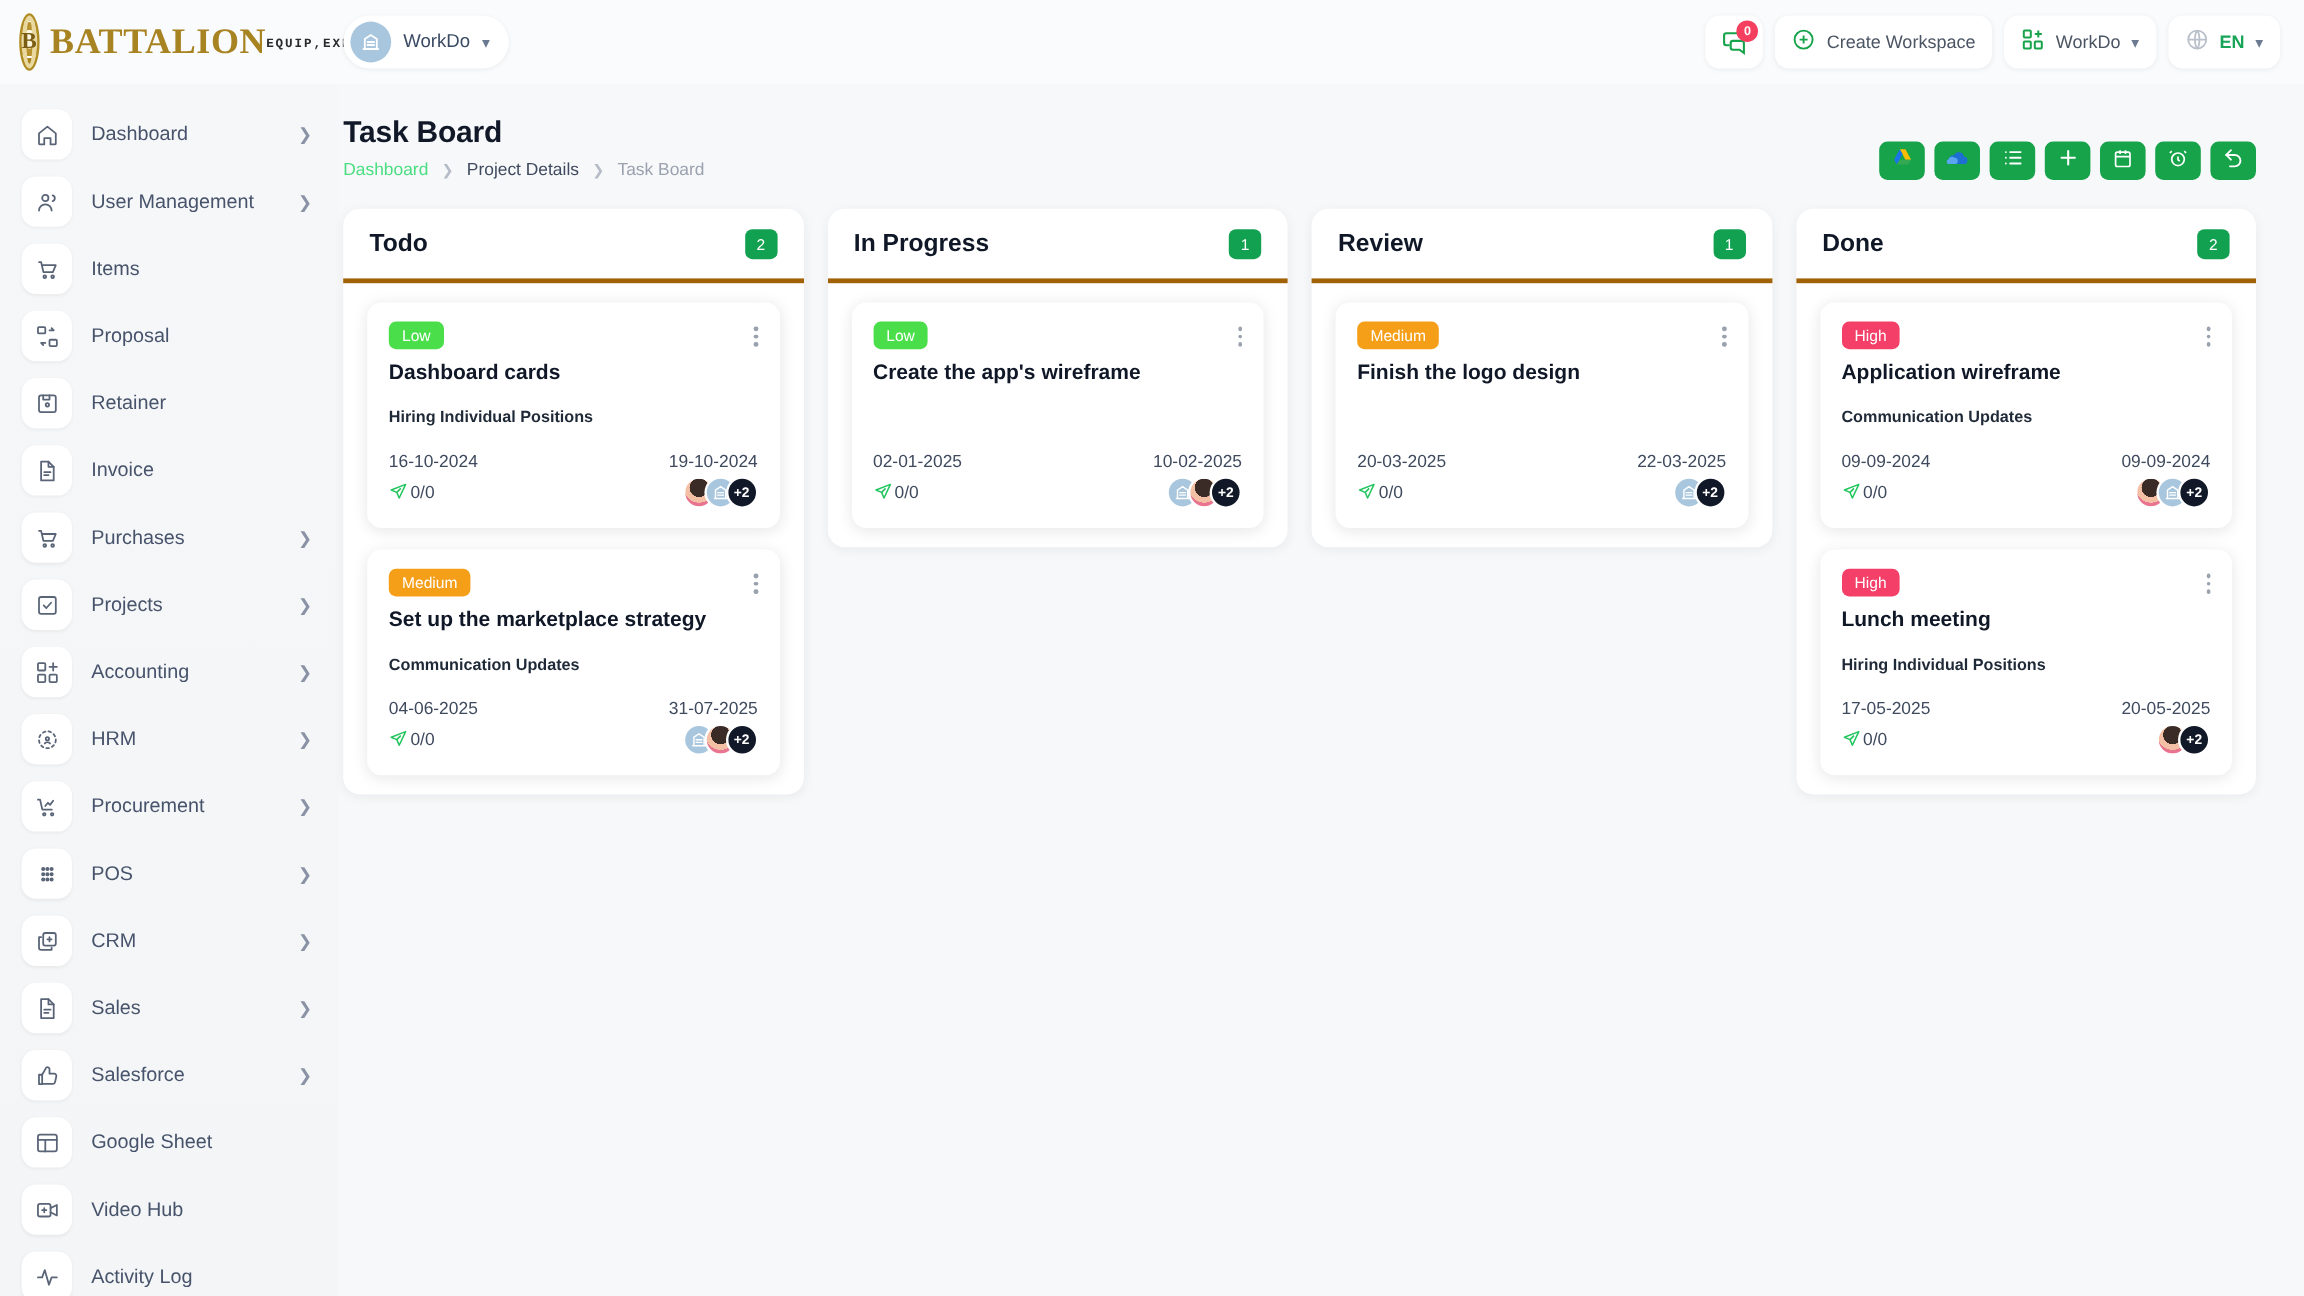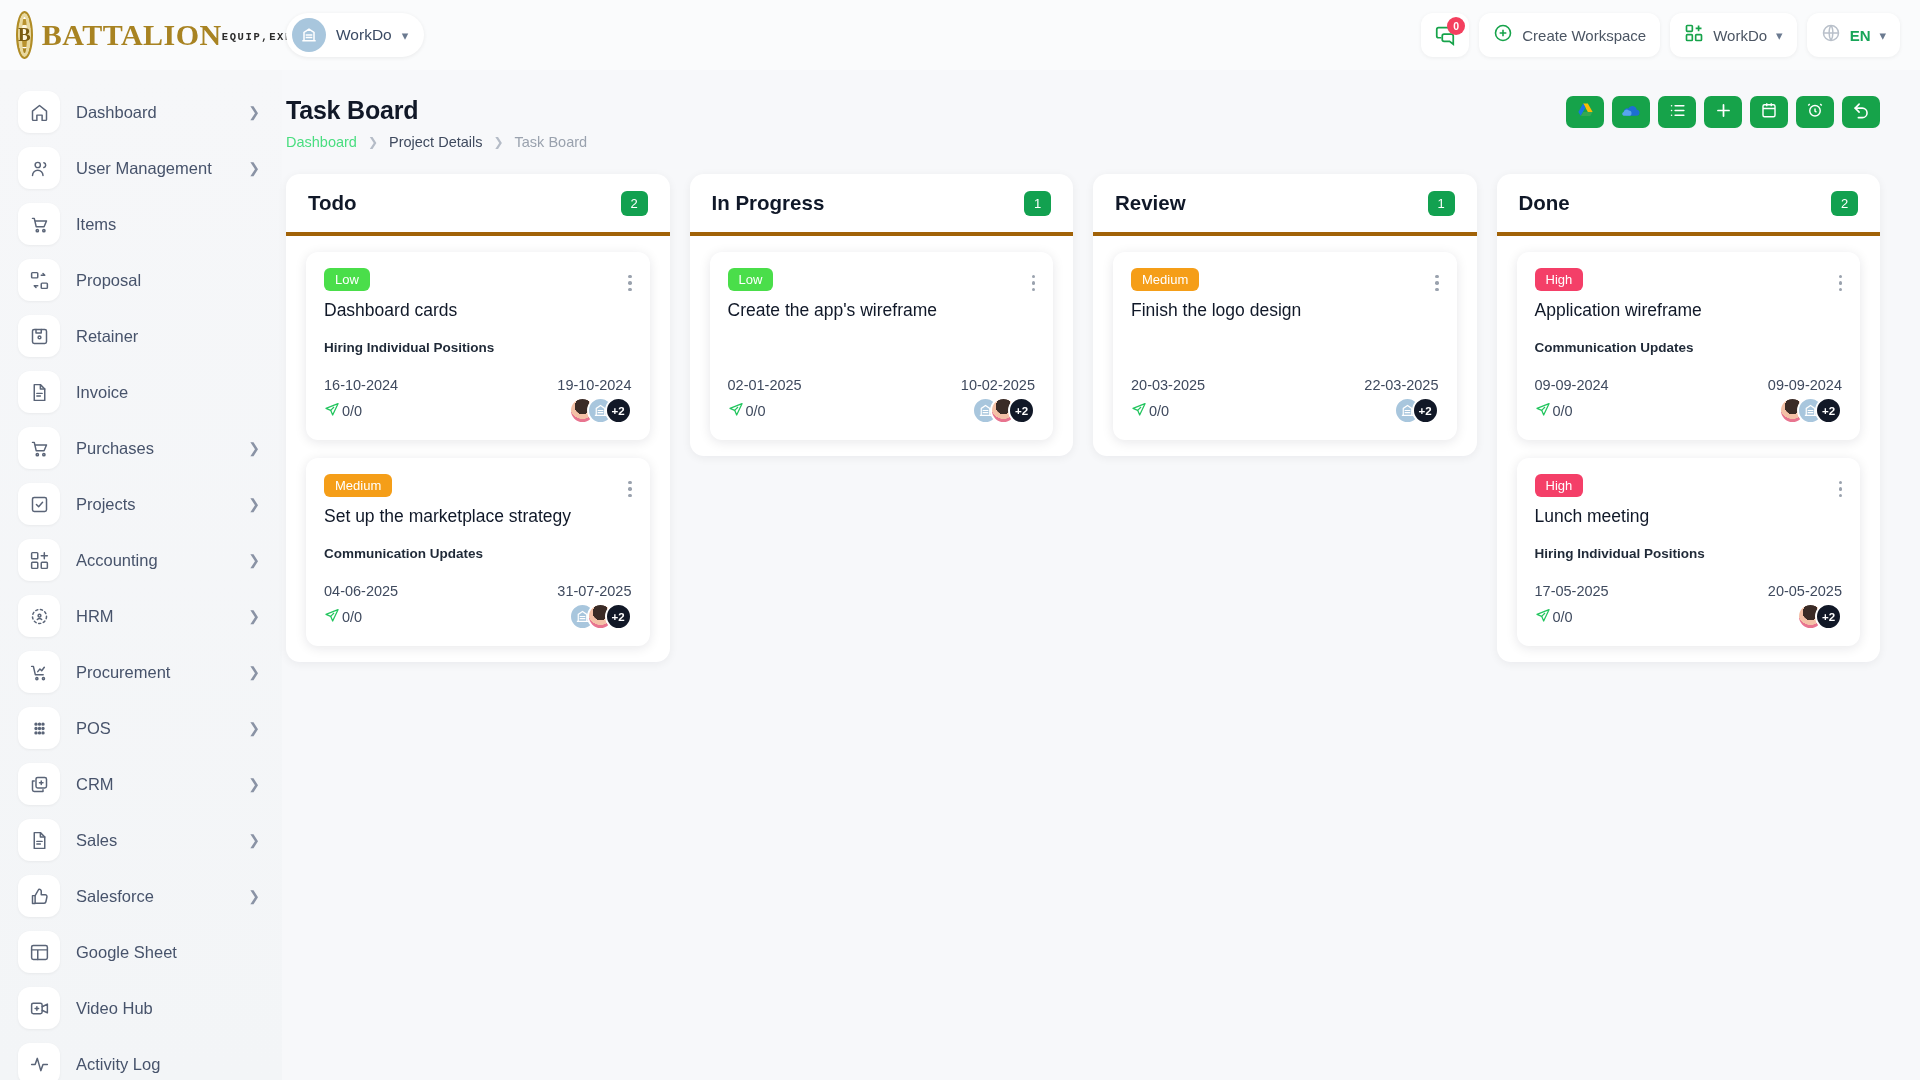--- a/index.html
+++ b/index.html
@@ -89,21 +89,21 @@
   .nav-ico {
     width: 42px; height: 42px; border-radius: 12px; background: #fff;
     display: flex; align-items: center; justify-content: center;
     box-shadow: 0 1px 3px rgba(0,0,0,.05); flex: 0 0 42px;
   }
   .nav-label { font-size: 16.5px; color: #47536b; flex: 1; }
   .nav-chev { color: #8a93a5; font-size: 14px; }
 
   
   .main { position: absolute; top: 70px; left: 282px; width: 1638px; height: 1010px; }
-  .page-head { display: flex; align-items: flex-start; padding: 26px 40px 0 4px; }
+  .page-head { display: flex; align-items: flex-end; padding: 26px 40px 0 4px; }
   .page-title { font-size: 25px; font-weight: 700; color: #111827; letter-spacing: -.2px; }
   .crumbs { display: flex; align-items: center; gap: 11px; margin-top: 9px; font-size: 14.5px; }
   .crumb-link { color: #4ade80; }
   .crumb-mid { color: #3f4a5e; }
   .crumb-cur { color: #9aa2ae; }
   .crumb-sep { color: #b5bcc7; font-size: 12px; }
 
   .actions { margin-left: auto; display: flex; gap: 8px; }
   .act-btn {
     width: 38px; height: 32px; border-radius: 7px; background: #16a34a;
@@ -126,31 +126,31 @@
     margin-left: auto; min-width: 27px; height: 25px; border-radius: 6px;
     background: #12a150; color: #fff; font-size: 13px;
     display: flex; align-items: center; justify-content: center; padding: 0 8px;
   }
   .col-body { padding: 16px 20px 4px 20px; display: flex; flex-direction: column; gap: 18px; }
 
   .card {
     background: #fff; border-radius: 12px; padding: 16px 18px 16px 18px;
     box-shadow: 0 2px 12px rgba(16,24,40,.10);
   }
-  .card-top { display: flex; align-items: flex-end; }
+  .card-top { display: flex; align-items: flex-start; }
   .prio {
     border-radius: 6px; color: #fff; font-size: 13px;
     padding: 5px 11px; line-height: 1; display: inline-block;
   }
   .prio.low { background: #4ade4a; }
   .prio.medium { background: #f59e18; }
   .prio.high { background: #f43f68; }
   .dots { margin-left: auto; display: flex; flex-direction: column; gap: 3px; padding-top: 4px; }
   .dots i { width: 3.5px; height: 3.5px; border-radius: 50%; background: #9aa2ae; display: block; }
-  .card-title { font-size: 17.5px; font-weight: 400; color: #101828; margin-top: 9px; }
+  .card-title { font-size: 17.5px; font-weight: 700; color: #101828; margin-top: 9px; }
   .card-sub { font-size: 13.5px; font-weight: 700; color: #1f2937; margin-top: 19px; }
   .card-spacer { height: 34px; }
   .card-dates { display: flex; justify-content: space-between; font-size: 14.5px; color: #3f4a5e; margin-top: 22px; gap: 24px; }
   .card-foot { display: flex; align-items: center; margin-top: 4px; }
   .prog { display: flex; align-items: center; gap: 2px; font-size: 14.5px; color: #3f4a5e; }
   .avatars { margin-left: auto; display: flex; }
   .av {
     width: 27px; height: 27px; border-radius: 50%;
     border: 2px solid #fff; margin-left: -9px; overflow: hidden;
     display: flex; align-items: center; justify-content: center;

